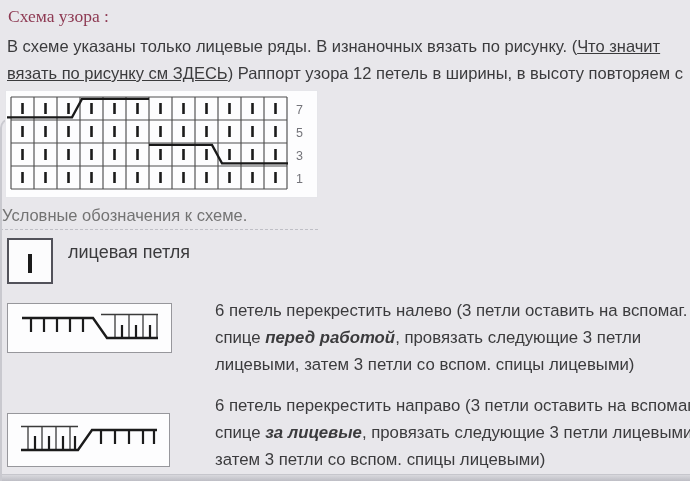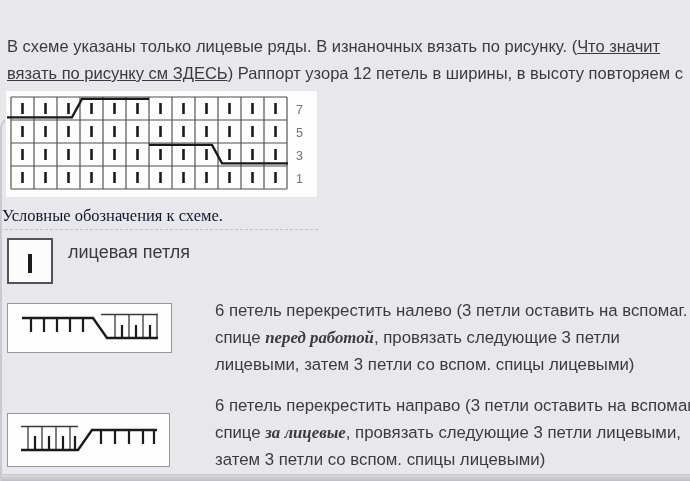--- a/index.html
+++ b/index.html
@@ -23,22 +23,22 @@
     position:absolute; left:5px; top:90px; width:313px; height:108px;
     background:#fdfdfe; border:1px solid #e6e6ea; box-sizing:border-box; z-index:2;
   }
   .left-border{
     position:absolute; left:0; top:118px; width:16px; height:363px;
     border-left:2px solid #c9c9cf; border-top:2px solid #c9c9cf;
     border-top-left-radius:10px; z-index:1;
   }
   .legend-heading{
     position:absolute; left:2px; top:206px; margin:0;
-    font-family:Liberation Serif, serif;
-    font-size:16.5px; font-weight:normal; color:#0f172a;
+    font-family:Liberation Sans, sans-serif;
+    font-size:16.5px; font-weight:normal; color:#737373;
   }
   .legend-divider{
     position:absolute; left:0; top:229px; width:318px; height:0;
     border-top:1px dashed #bfbfc6;
   }
   .knit-box{
     position:absolute; left:7px; top:238px; width:46px; height:46px;
     background:#fcfcfd; border:2px solid #52525a; box-sizing:border-box;
     display:flex; align-items:center; justify-content:center;
   }
@@ -51,32 +51,33 @@
     box-sizing:border-box; display:flex; align-items:center; justify-content:center;
   }
   .cable-box.left-cross{ left:7px; top:303px; width:165px; height:50px; }
   .cable-box.right-cross{ left:7px; top:413px; width:163px; height:54px; }
   .cable-text{
     position:absolute; left:215px; width:494px; margin:0;
     font-size:16.8px; line-height:27px;
   }
   .cable-text.t1{ top:297px; }
   .cable-text.t2{ top:392px; }
-  .bi{ font-weight:bold; font-style:italic;font-family:Liberation Serif, serif; }
+  .bi{ font-weight:bold; font-style:italic; }
   .bottom-strip{
     position:absolute; left:0; top:474px; width:690px; height:7px;
     background:linear-gradient(#d8d8dd,#b9b9c0); border-top:1px solid #c6c6cc;
   }
   svg text{ font-family:"Liberation Sans", sans-serif; }
 </style>
 </head>
 <body>
 
 <div class="page">
 
+  <h2 class="page-title">Схема узора :</h2>
 
   <p class="intro"><span>В схеме указаны только лицевые ряды. В изнаночных вязать по рисунку. (</span><a>Что значит вязать по рисунку см ЗДЕСЬ</a><span>)  Раппорт узора 12 петель в ширины, в высоту повторяем с 1-го по 8-й ряд.</span></p>
 
   <div class="left-border"></div>
 
   <div class="chart-panel">
     <svg id="chart-svg" width="311" height="106">
         <g stroke="#4e4e4e" stroke-width="1.15">
           <line x1="5" y1="6" x2="5" y2="98"></line>
           <line x1="28" y1="6" x2="28" y2="98"></line>

